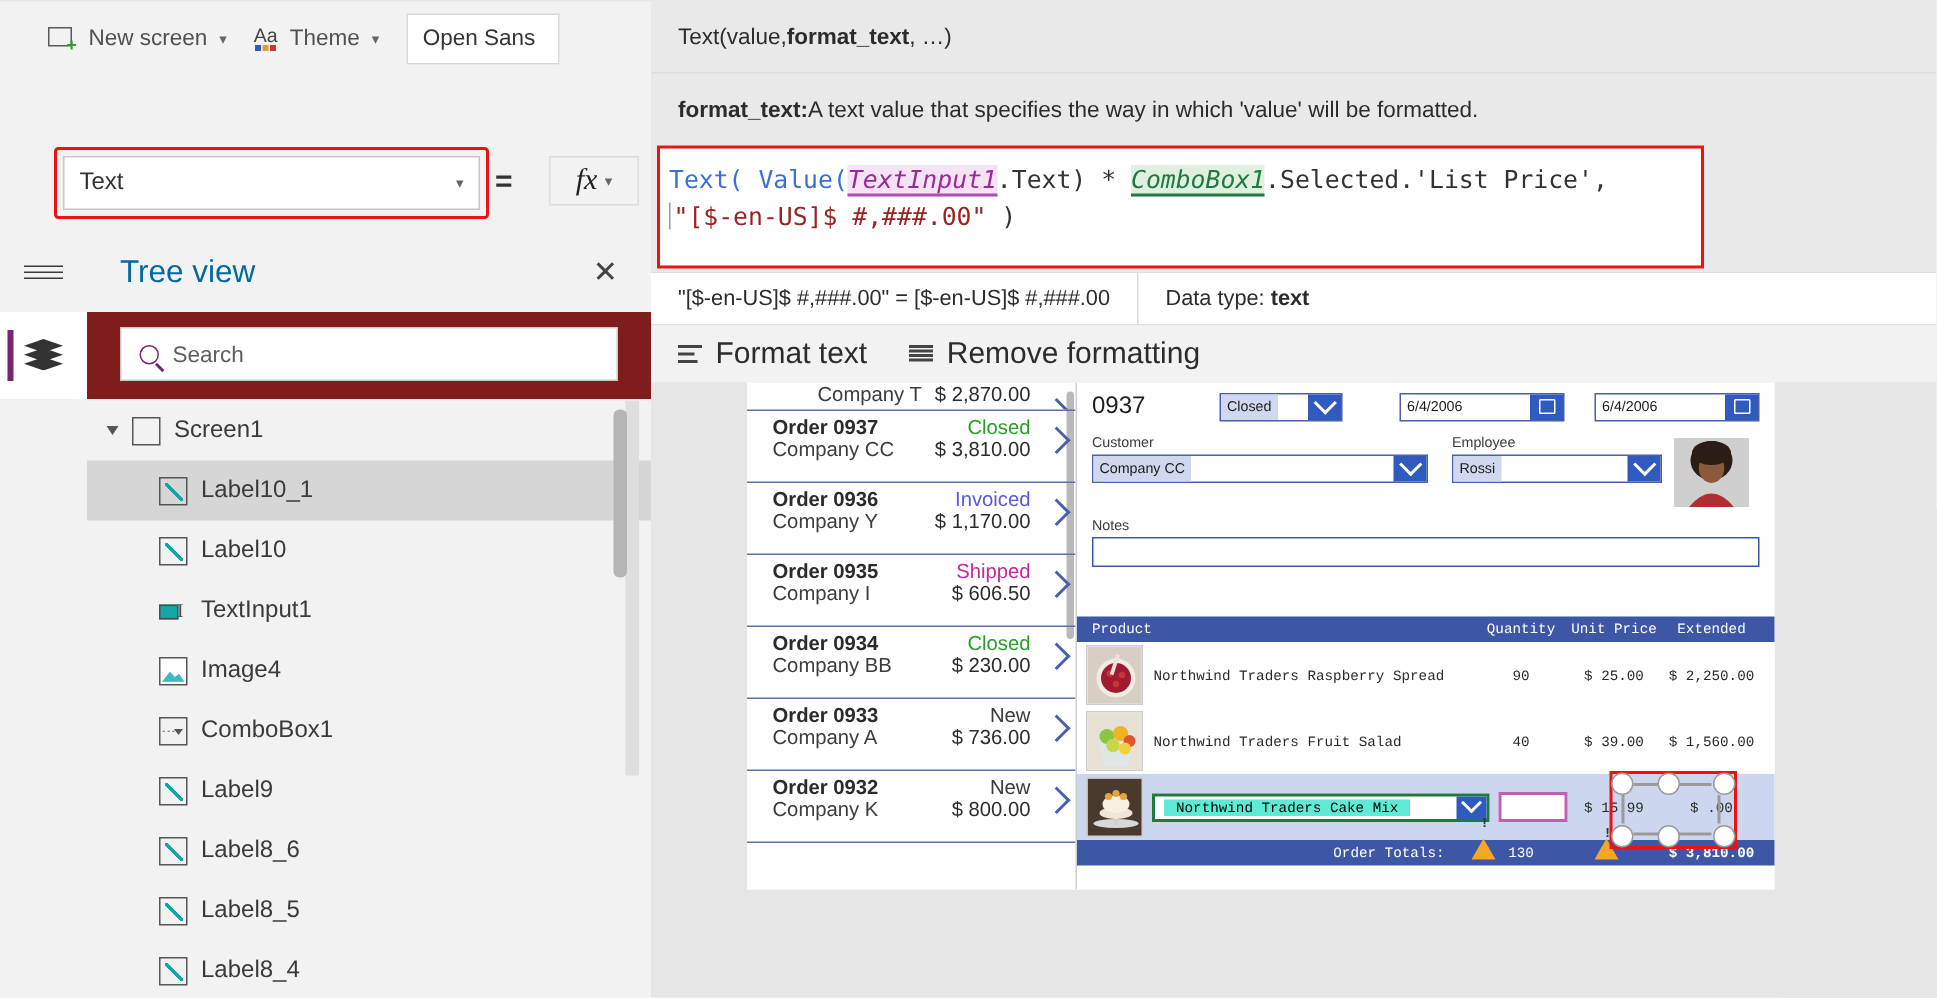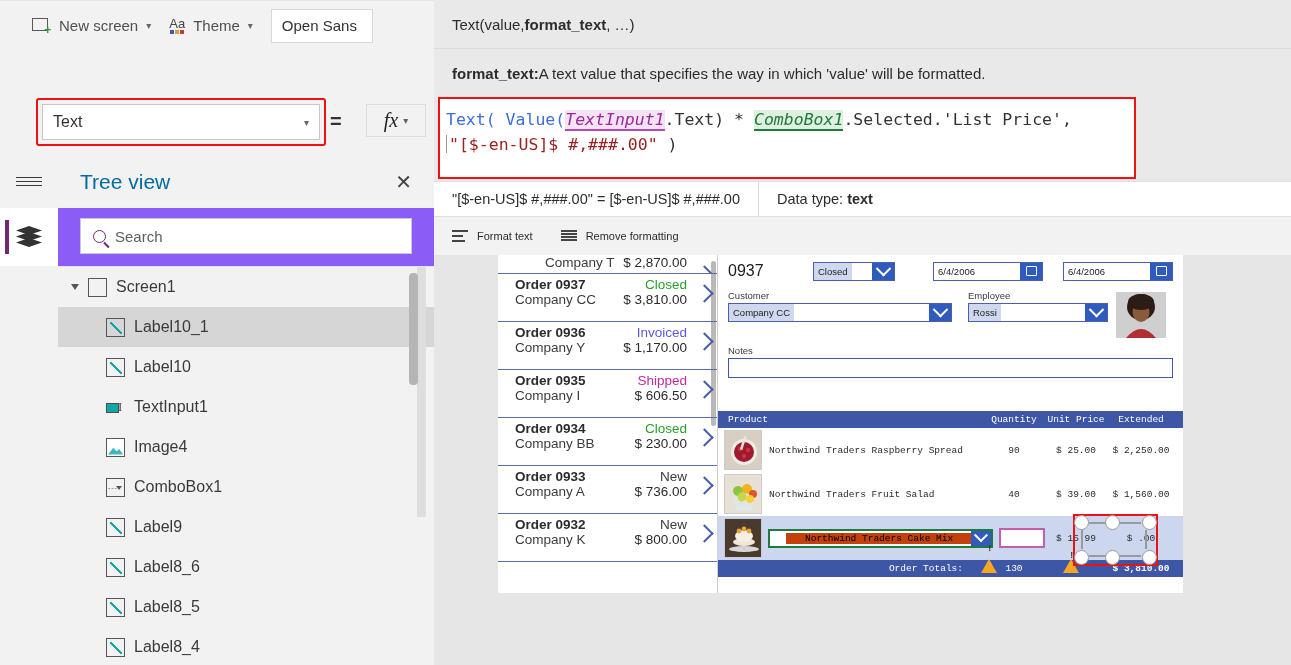--- a/index.html
+++ b/index.html
@@ -51,21 +51,21 @@
       transform: skewX(0deg); clip-path: polygon(50% 0,100% 50%,50% 100%,0 50%); }
   .layers-ico i:nth-child(1){ top:0; }
   .layers-ico i:nth-child(2){ top:6px; }
   .layers-ico i:nth-child(3){ top:12px; }
 
   
   .tree { position:absolute; left:58px; top:155px; width:376px; bottom:0; background:#f2f2f2; }
   .tree-head { height:53px; display:flex; align-items:center; justify-content:space-between; padding:0 22px 0 22px; }
   .tree-title { font-size:21px; color:#0369a1; }
   .tree-x { font-size:20px; color:#444; cursor:pointer; line-height:1; }
-  .tree-search-wrap { padding:10px 22px 12px 22px; background:#8b5cf6; }
+  .tree-search-wrap { padding:10px 22px 12px 22px; background:#7f1d1d; }
   .tree-search { height:36px; background:#fff; border:1px solid #c9c9c9; display:flex; align-items:center; gap:9px; padding:0 12px; }
   .mag { width:13px; height:13px; border:1.8px solid #742774; border-radius:50%; position:relative; flex:none; }
   .mag::after { content:""; position:absolute; right:-5px; bottom:-4px; width:7px; height:1.8px; background:#742774; transform:rotate(45deg); }
   .tree-search .ph { font-size:15px; color:#5d5d5d; }
   .tree-list { position:absolute; left:0; right:0; top:111px; bottom:0; overflow:hidden; border-top:1px solid #e3e3e3; }
   .tnode { display:flex; align-items:center; height:40px; font-size:16px; color:#3a3a3a; padding-left:14px; gap:9px; cursor:pointer; }
   .tnode.sel { background:#d6d6d6; }
   .tnode.child { padding-left:48px; }
   .tri { width:0;height:0;border-left:6px solid #555;border-top:4px solid transparent;border-bottom:4px solid transparent;
          transform:rotate(90deg); margin-right:1px; flex:none;}
@@ -99,21 +99,21 @@
   .formula .ctl-p { color:#9a2a9a; font-style:italic; background:#f5e2f5; border-bottom:2px solid #b44ab4; }
   .formula .ctl-g { color:#1f7a3d; font-style:italic; background:#dff0e0; border-bottom:2px solid #1f7a3d; }
   .formula .prop { color:#333; }
   .formula .str { color:#9b2222; }
   .fcaret { display:inline-block; width:1px; height:18px; background:#9a9a9a; vertical-align:-3px; margin-right:2px;}
   .result-row { position:absolute; left:0; top:181px; right:0; height:36px; background:#fff;
                 display:flex; align-items:center; border-top:1px solid #e0e0e0; border-bottom:1px solid #e0e0e0;}
   .result-left { padding:0 18px; font-size:14.5px; color:#2c2c2c; height:100%; display:flex; align-items:center; border-right:1px solid #dcdcdc; }
   .result-right { padding:0 18px; font-size:14.5px; color:#2c2c2c; }
   .fmt-row { position:absolute; left:0; top:217px; right:0; height:38px; background:#f2f2f2; display:flex; align-items:center; gap:28px; padding-left:18px;}
-  .fmt-btn { display:flex; align-items:center; gap:9px; font-size:11px; color:#2c2c2c; cursor:pointer; }
+  .fmt-btn { display:flex; align-items:center; gap:9px; font-size:20px; color:#2c2c2c; cursor:pointer; }
   .lines-ico { width:16px; height:12px; position:relative; flex:none; }
   .lines-ico i { position:absolute; left:0; height:1.8px; background:#444; }
   .lines-ico.a i:nth-child(1){top:0;width:16px;} .lines-ico.a i:nth-child(2){top:5px;width:11px;} .lines-ico.a i:nth-child(3){top:10px;width:13px;}
   .lines-ico.b i{width:16px;} .lines-ico.b i:nth-child(1){top:0;} .lines-ico.b i:nth-child(2){top:3px;} .lines-ico.b i:nth-child(3){top:6px;} .lines-ico.b i:nth-child(4){top:9px;}
 
   
   .canvas { position:absolute; left:434px; top:255px; right:0; bottom:0; background:#e6e6e6; overflow:hidden; }
   .app { position:absolute; left:64px; top:0px; width:685px; height:338px; background:#fff; display:flex; }
 
   
@@ -152,21 +152,21 @@
   .ptab-head { height:17px; background:#3e56a6; color:#fff; font-size:9.5px; display:flex; align-items:center; padding:0 8px 0 10px; }
   .ptab-head .c1 { flex:1; } .ptab-head .c2 { width:62px; text-align:center;} .ptab-head .c3{width:62px;text-align:center;} .ptab-head .c4{width:68px;text-align:center;}
   .prow { height:44px; display:flex; align-items:center; padding:0 8px 0 6px; background:#fff; }
   .prow .pimg { width:38px; height:40px; flex:none; border:1px solid #ccc; overflow:hidden; }
   .prow .pname { flex:1; font-size:9.5px; color:#2a2a2a; padding-left:7px; }
   .prow .c2 { width:62px; text-align:center; font-size:9.5px; color:#2a2a2a;}
   .prow .c3 { width:62px; text-align:center; font-size:9.5px; color:#2a2a2a;}
   .prow .c4 { width:68px; text-align:center; font-size:9.5px; color:#2a2a2a;}
   .prow.edit { background:#ccd7ef; height:44px; position:relative; }
   .combo-edit { flex:1; margin-left:6px; height:19px; border:2px solid #1f7a3d; background:#fff; display:flex; align-items:center; position:relative; }
-  .combo-edit .txt { font-size:9.5px; background:#c2410c; padding:0 19px; margin-left:16px; }
+  .combo-edit .txt { font-size:9.5px; background:#5eead4; padding:0 8px; margin-left:6px; }
   .combo-edit .db { position:absolute; right:0; top:0; bottom:0; width:20px; background:#2f5bbf; display:flex;align-items:center;justify-content:center;}
   .combo-edit .db::after { content:""; width:8px;height:8px; border-right:2.2px solid #fff; border-bottom:2.2px solid #fff; transform:rotate(45deg) translate(-2px,-2px);}
   .qty-edit { width:46px; height:20px; border:2px solid #c25fb0; background:#fff; margin-left:6px; }
   .warn { width:0;height:0;border-left:8px solid transparent;border-right:8px solid transparent;border-bottom:14px solid #f5a623; position:relative; }
   .warn::after { content:"!"; position:absolute; left:-2px; top:3px; font-size:9px; color:#333; font-weight:bold;}
   .totals { height:17px; background:#3e56a6; color:#fff; font-size:9.5px; display:flex; align-items:center; padding:0 8px 0 10px;}
   .totals .c1{flex:1;text-align:right;padding-right:20px;} .totals .c2{width:62px;text-align:center;} .totals .c3{width:62px;} .totals .c4{width:68px;text-align:center;font-weight:bold;}
   
   .sel-box { position:absolute; border:2.5px solid #ee1111; }
   .handles { position:absolute; inset:0; }

